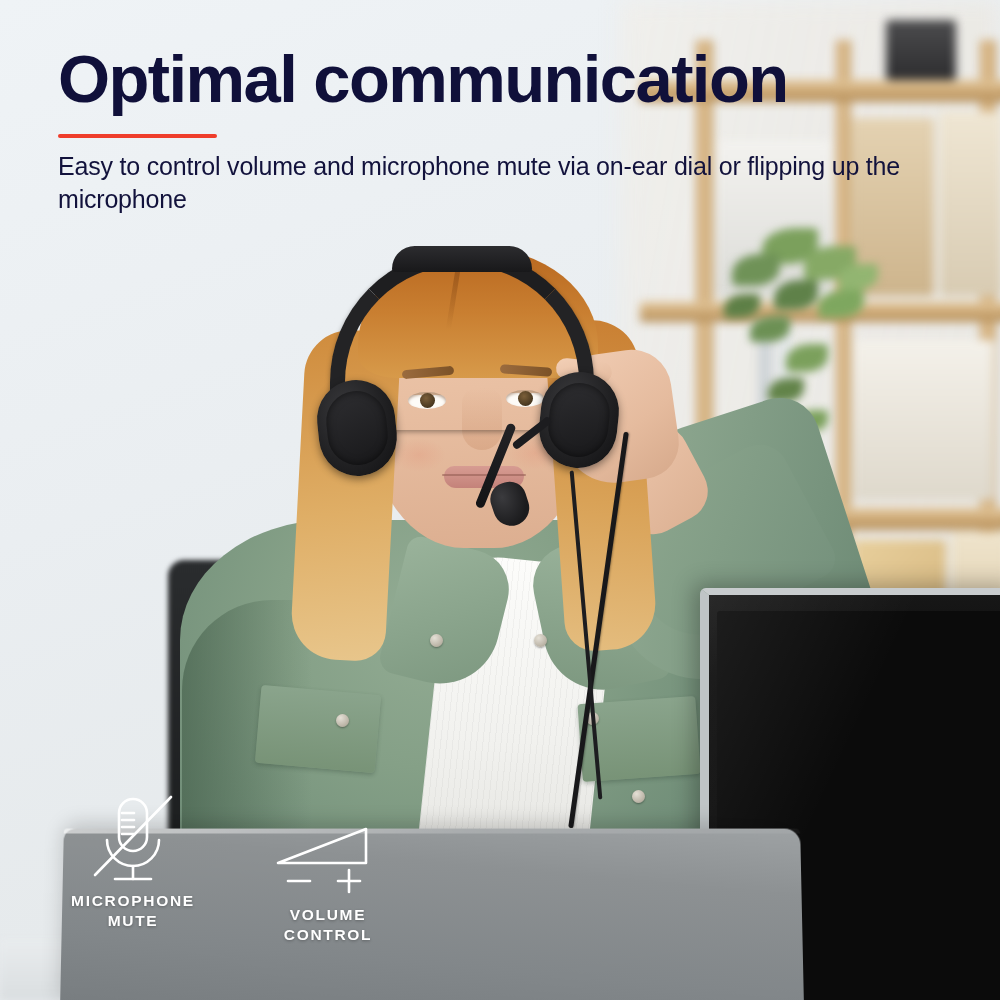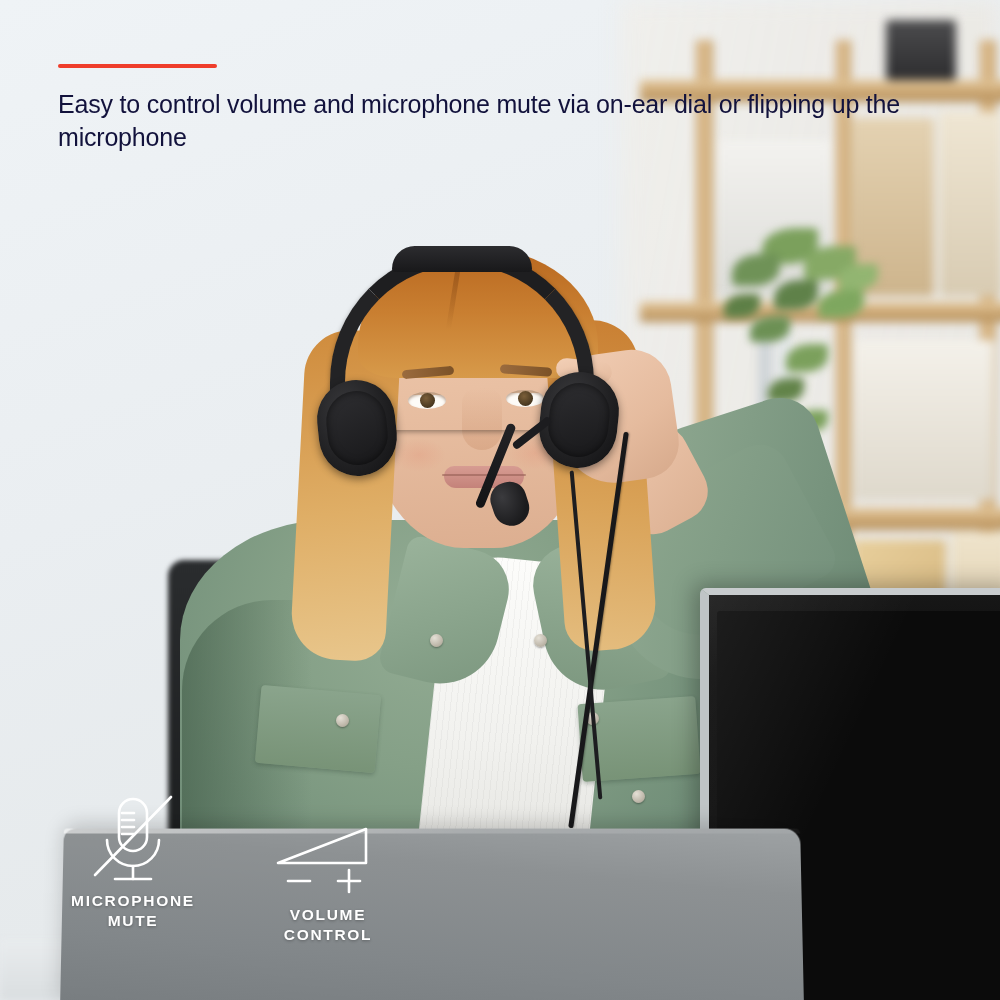--- a/index.html
+++ b/index.html
@@ -307,21 +307,21 @@
     color:#10103a;
     white-space:nowrap;
   }
   .rule {
     margin-top:20px;
     width:159px; height:4px;
     background:#ef3d2b;
     border-radius:2px;
   }
   .subtitle {
-    margin-top:20px;
+    margin-top:12px;
     font-size:25px;
     line-height:1.33;
     font-weight:400;
     color:#12123c;
     max-width:860px;
     letter-spacing:-.2px;
   }
 
   
   .features {
@@ -466,20 +466,21 @@
     </div>
 
     <div class="desk"></div>
 
     <div class="laptop">
       <div class="laptop-edge"></div>
     </div>
   </div>
 
   <div class="header">
+    <h1 class="title">Optimal communication</h1>
     <div class="rule"></div>
     <p class="subtitle">Easy to control volume and microphone mute via on-ear dial or flipping up the microphone</p>
   </div>
 
   <div class="features">
 
     <div class="feature f-volume">
       <div class="icon-wrap">
         <svg class="ico" width="112" height="82" viewBox="0 0 112 82" fill="none" stroke="#ffffff" stroke-width="2.6" stroke-linecap="round" stroke-linejoin="round">
 

